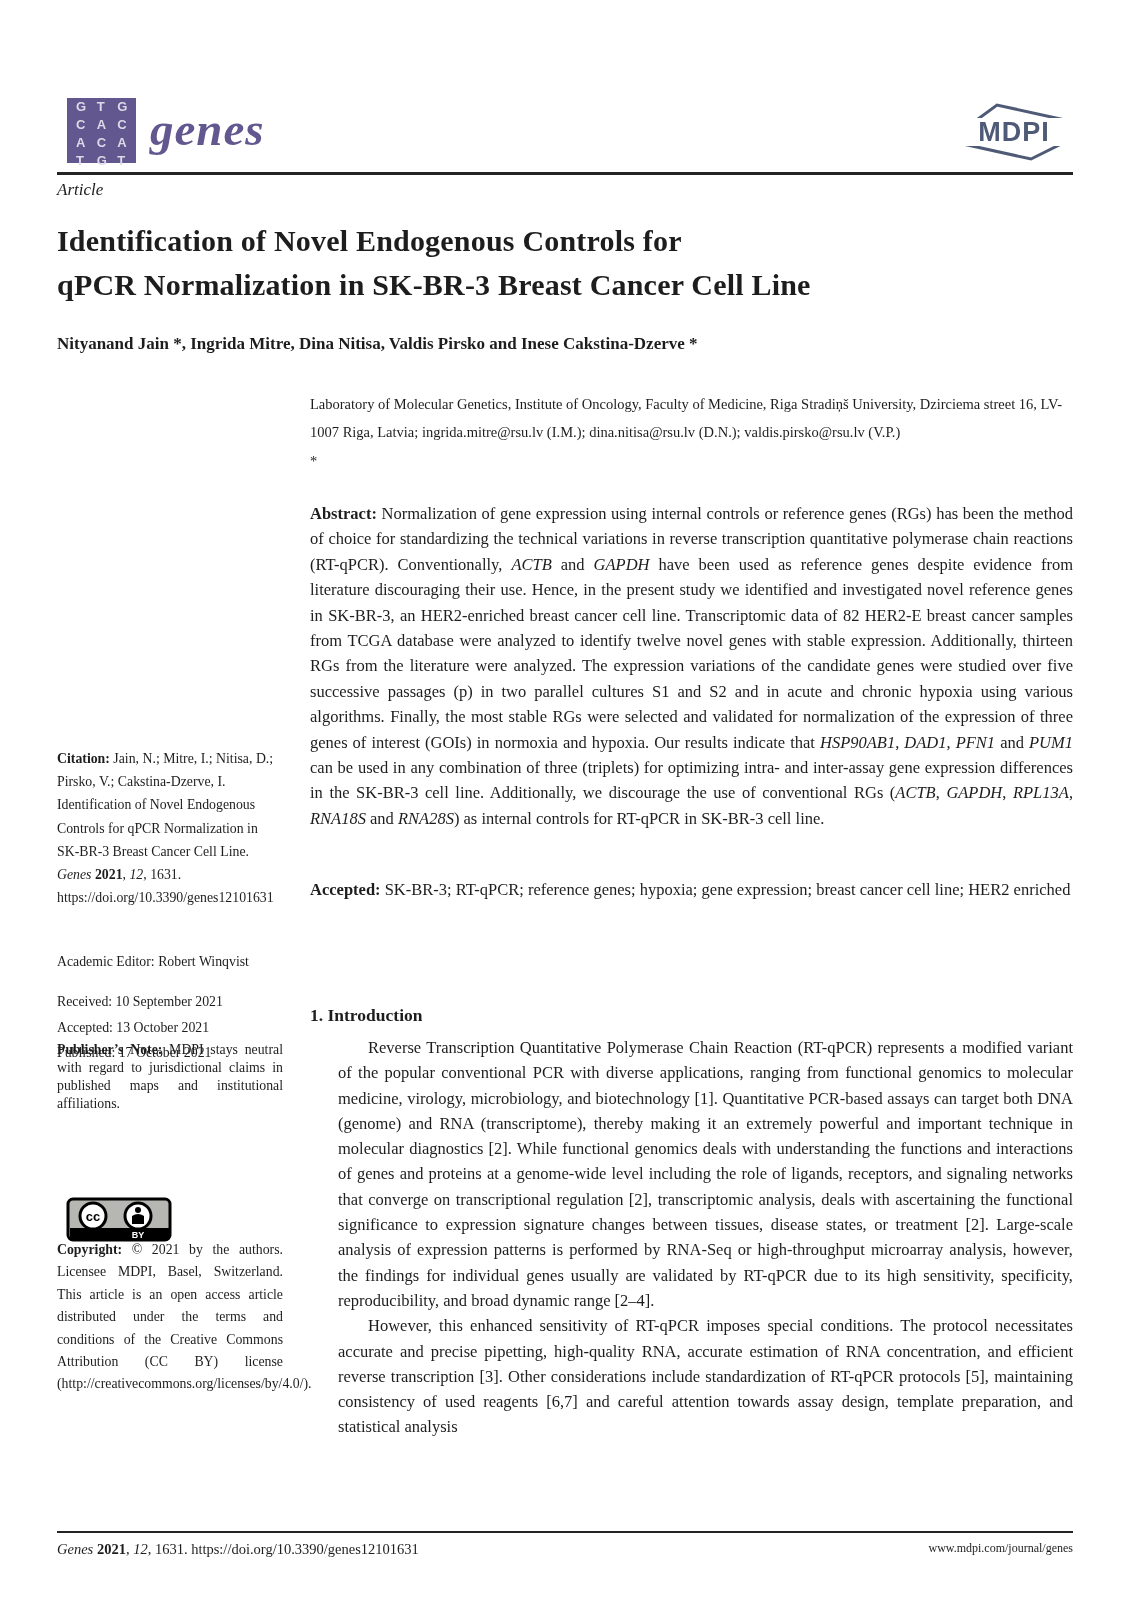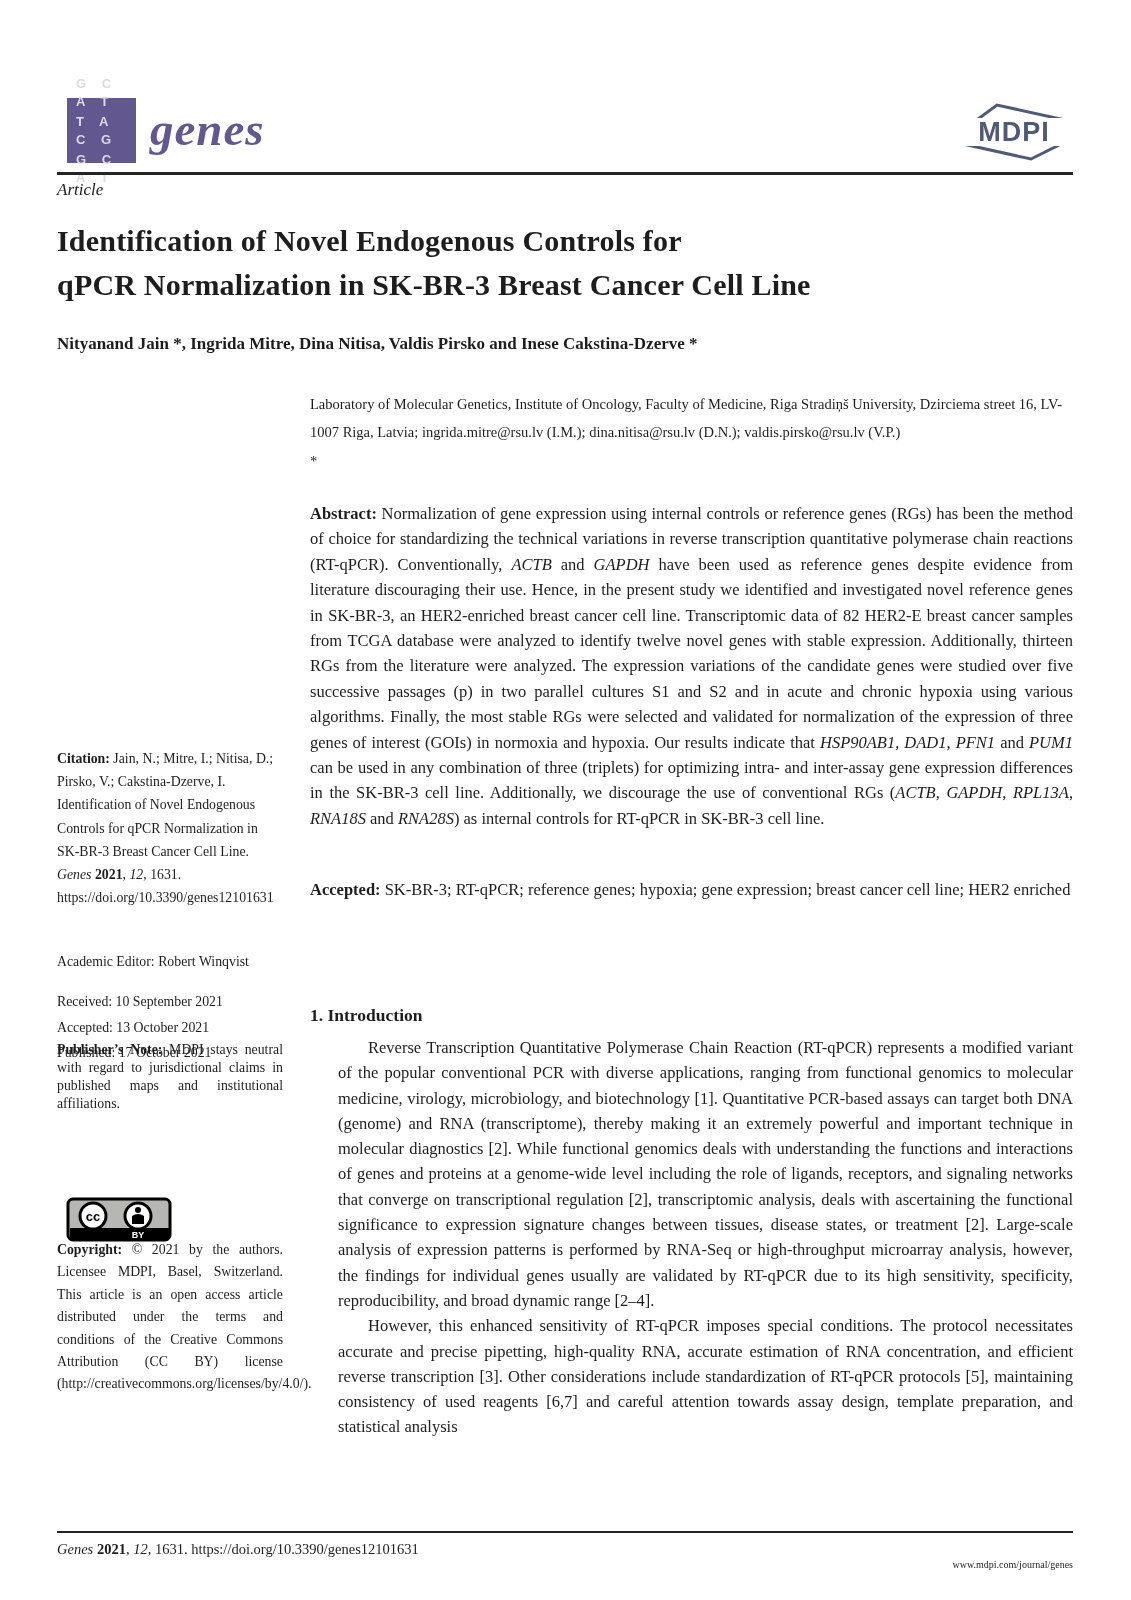--- a/index.html
+++ b/index.html
@@ -10,21 +10,21 @@
     margin:0 auto;
     background:#ffffff;
     font-family:"Liberation Serif","DejaVu Serif",serif;
     color:var(--text,#1d1d1d);
     overflow:hidden;
   }
   
   .genes-box{
     position:absolute; left:67px; top:98px; width:69px; height:65px;
     background:var(--purple,#62578e);
-    display:flex; flex-direction:column; justify-content:center;
+    display:flex; flex-direction:row; justify-content:center;
     padding-left:9px; gap:2px;
   }
   .genes-box .row{
     color:#ddd9e8; font-family:"Liberation Sans",sans-serif;
     font-size:13px; font-weight:bold; letter-spacing:6px; line-height:18px;
   }
   .genes-word{
     position:absolute; left:150px; top:99px;
     font-style:italic; font-weight:bold; font-size:47px; line-height:60px;
     color:var(--purple,#62578e); letter-spacing:1px;
@@ -54,21 +54,21 @@
   .citation{ top:747px; line-height:23.2px; }
   .academic-editor{ top:951px; line-height:22px; }
   .dates{ top:989px; line-height:25.6px; }
   .pub-note{ top:1013px; line-height:18px; text-align:justify;margin-top:28px; }
   .cc-badge{ position:absolute; left:66px; top:1197px; }
   .copyright{ top:1239px; line-height:22.4px; text-align:justify; }
 
   
   .footer-rule{ position:absolute; left:57px; top:1531px; width:1016px; height:2px; background:#242424; }
   .footer-left{ position:absolute; left:57px; top:1541px; font-size:14.5px; }
-  .footer-right{ position:absolute; right:58px; top:1541px; font-size:10px;margin-top:18px; }
+  .footer-right{ position:absolute; right:58px; top:1541px; font-size:12px; }
 </style>
 </head>
 <body>
 
 <div class="page" style="--purple: #62578e; --text: #1d1d1d;">
 
   <div class="genes-box">
     <div class="row">G C A T</div>
     <div class="row">T A C G</div>
     <div class="row">G C A T</div>

